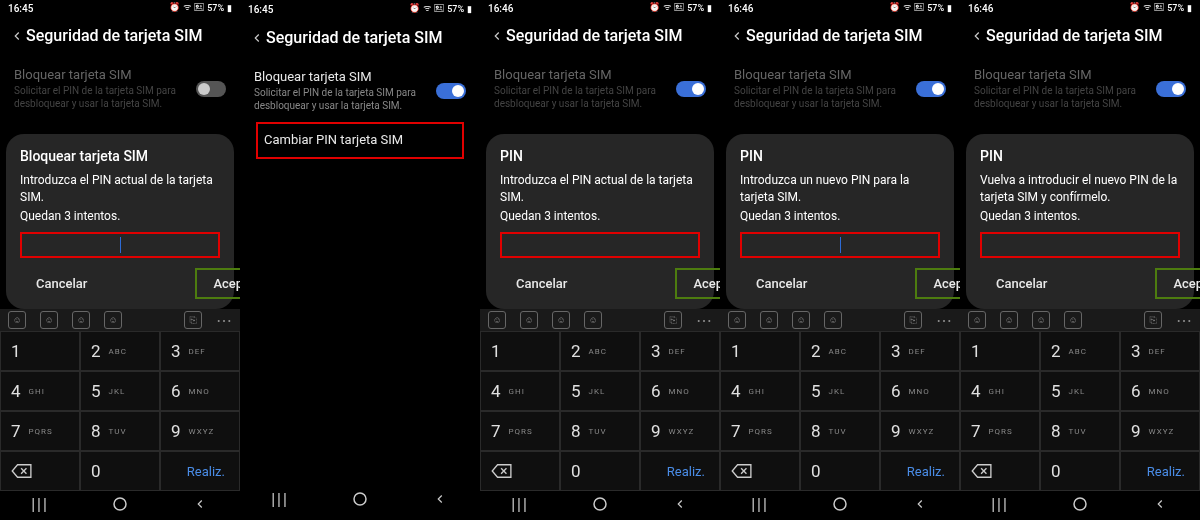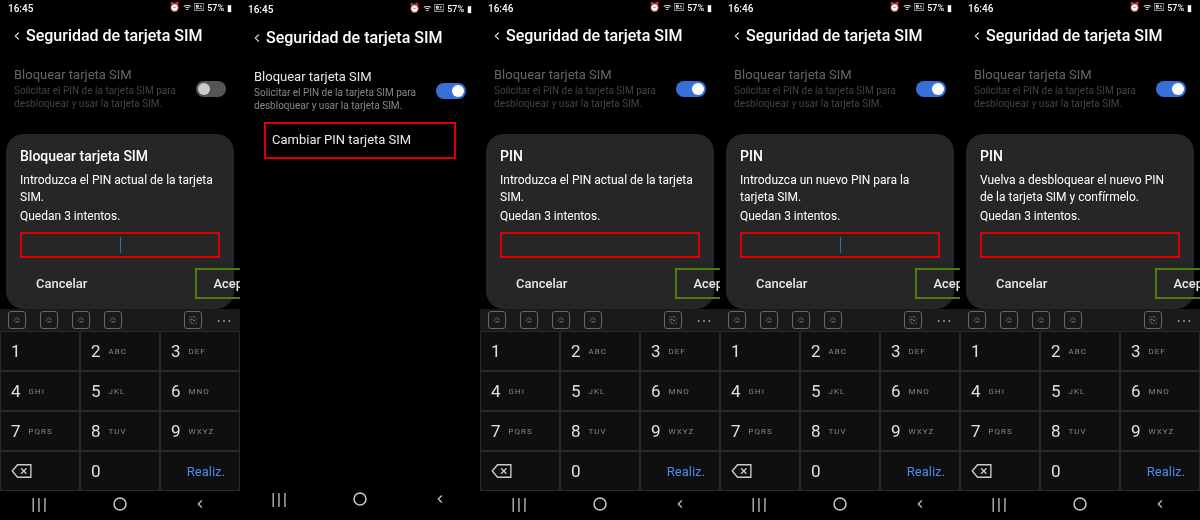--- a/index.html
+++ b/index.html
@@ -23,21 +23,21 @@
   .dialog { margin:6px 6px 0; background:#262626; border-radius:18px; padding:14px 14px 10px; }
   .dialog-title { font-size:14px; font-weight:500; margin-bottom:8px; }
   .dialog-msg { font-size:12px; line-height:1.4; margin-bottom:2px; }
   .dialog-attempts { font-size:12px; line-height:1.4; margin-bottom:8px; }
   .pin-input { height:26px; border:2px solid #e00000; background:transparent; position:relative; display:flex; align-items:center; justify-content:center; margin-bottom:10px; }
   .caret { width:1px; height:16px; background:#2d6bd6; }
   .dialog-buttons { display:flex; align-items:center; justify-content:space-around;gap:46px; }
   .dialog-btn { padding:6px 16px; font-size:13px; font-weight:500; color:#e8e8e8; }
   .accept { border:2px solid #4d7c0f; }
   .btn-divider { width:1px; height:14px; background:#555; }
-  .red-box { border:2px solid #e00000; margin:0 24px 8px; }
+  .red-box { border:2px solid #e00000; margin:0 16px 8px; }
   .red-box .setting-row { padding:8px 6px; }
   .faded-row { padding:2px 14px 6px; opacity:0.25; font-size:13px; color:#888; }
   .kbd-toolbar { height:30px; display:flex; align-items:center; padding:0 8px; gap:14px; background:#1a1a1a; margin-top:auto; }
   .tb-icon { width:18px; height:18px; border:1px solid #666; border-radius:3px; display:flex; align-items:center; justify-content:center; font-size:9px; color:#888; }
   .tb-spacer { flex:1; }
   .keypad { background:#000; display:grid; grid-template-columns:repeat(3,1fr); }
   .key { height:40px; border:0.5px solid #2a2a2a; display:flex; align-items:center; padding:0 10px; gap:8px; background:#0f0f0f; }
   .key-num { font-size:17px; font-weight:400; color:#e0e0e0; }
   .key-letters { font-size:8px; color:#888; letter-spacing:1px; }
   .key.action { justify-content:flex-end; color:#4a8de8; font-size:13px; padding-right:14px; }
@@ -459,21 +459,21 @@
         <div class="setting-title">Bloquear tarjeta SIM</div>
         <div class="setting-desc">Solicitar el PIN de la tarjeta SIM para desbloquear y usar la tarjeta SIM.</div>
       </div>
       <div class="toggle on">
         <div class="knob"></div>
       </div>
     </div>
     <div class="faded-row"></div>
     <div class="dialog">
       <div class="dialog-title">PIN</div>
-      <div class="dialog-msg">Vuelva a desbloquear el nuevo PIN de la tarjeta SIM y confírmelo.</div>
+      <div class="dialog-msg">Vuelva a introducir el nuevo PIN de la tarjeta SIM y confírmelo.</div>
       <div class="dialog-attempts">Quedan 3 intentos.</div>
       <div class="pin-input"></div>
       <div class="dialog-buttons">
         <div class="dialog-btn">Cancelar</div>
         <div class="btn-divider"></div>
         <div class="dialog-btn accept">Aceptar</div>
       </div>
     </div>
     <div class="kbd-toolbar">
       <div class="tb-icon">☺</div>

